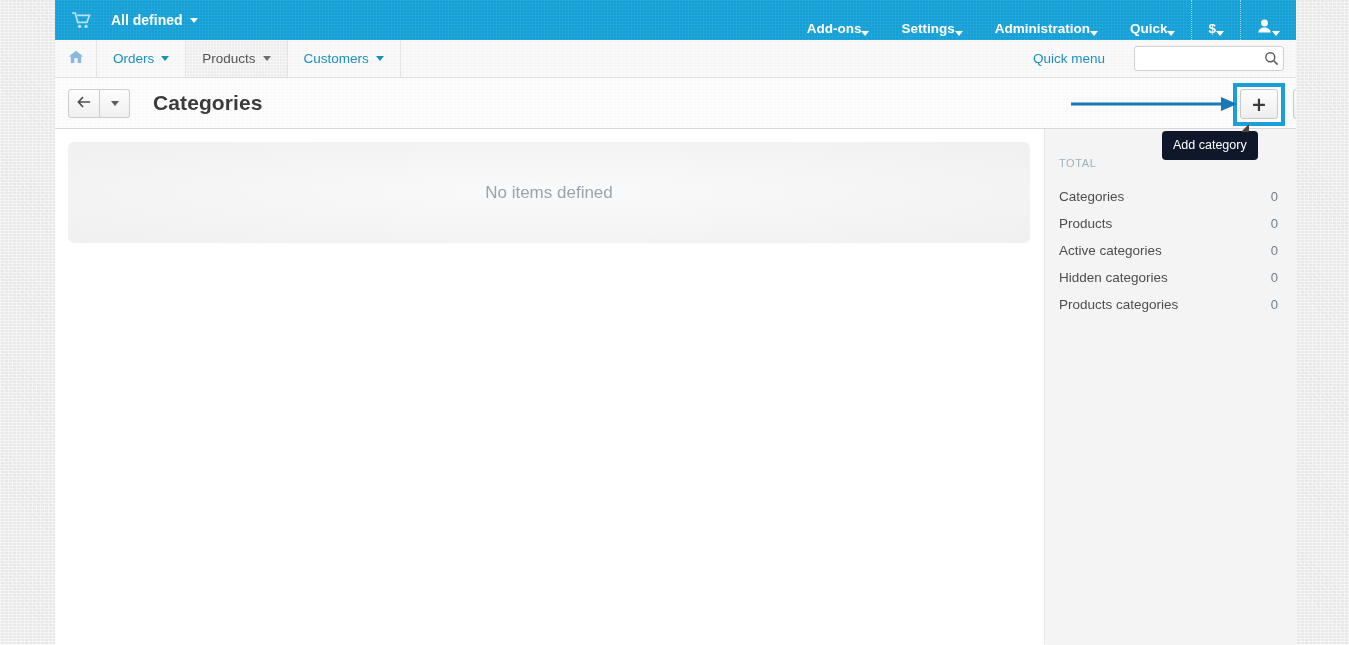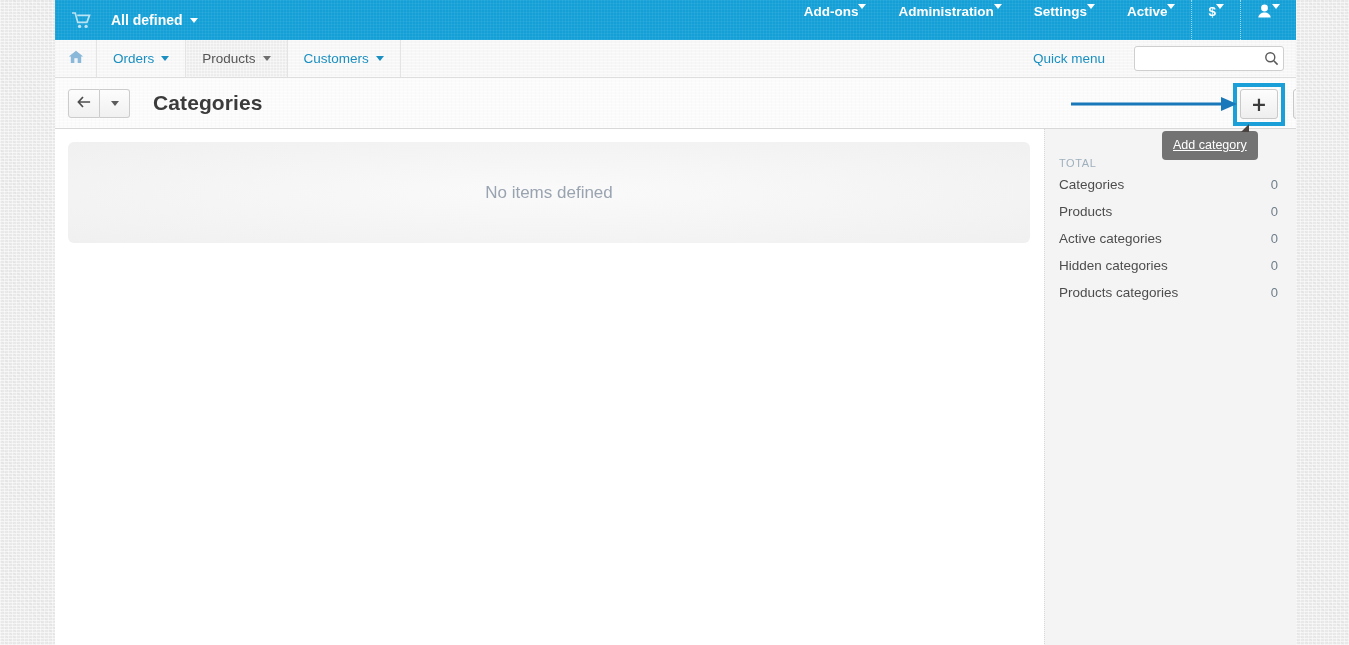--- a/index.html
+++ b/index.html
@@ -69,21 +69,21 @@
     white-space: nowrap;
   }
   .topbar-right {
     margin-left: auto;
     display: flex;
     align-items: center;
     height: 40px;
   }
   .tb-item {
     display: flex;
-    align-items: flex-start;
+    align-items: flex-end;
     gap: 0;
     font-size: 13.5px;
     font-weight: bold;
     color: #ffffff;
     padding: 0 16px;
     height: 32px;
     white-space: nowrap;
   }
   .tb-sep {
     width: 0;
@@ -289,28 +289,27 @@
     justify-content: center;
     gap: 6px;
     z-index: 38;
   }
 
   
   .tooltip {
     position: absolute;
     left: 1107px;
     top: 131px;
-    background: #737373;
+    background: #0f172a;
     color: #ffffff;
     font-size: 12.5px;
     padding: 7px 11px 8px;
     border-radius: 4px;
     white-space: nowrap;
     z-index: 45;
-    text-decoration: underline;
   }
   .tooltip::after {
     content: "";
     position: absolute;
     top: -7px;
     right: 9px;
     border-left: 8px solid transparent;
     border-right: 0px solid transparent;
     border-bottom: 8px solid #4b4341;
   }
@@ -343,21 +342,21 @@
   .side-col {
     flex: 1;
     background: #f4f4f4;
     border-left: 1px dotted #d9d9d9;
     padding: 28px 18px 0 14px;
   }
   .side-title {
     font-size: 11px;
     color: #9fb0bd;
     letter-spacing: .6px;
-    margin-bottom: 3px;
+    margin-bottom: 15px;
   }
   .stat-row {
     display: flex;
     justify-content: space-between;
     align-items: baseline;
     font-size: 13.5px;
     color: #4d4d4d;
     padding: 5px 0;
     margin-bottom: 2px;
   }
@@ -384,31 +383,31 @@
     </div>
 
     <div class="topbar-right">
 
       <div class="tb-item">
         <span>Add-ons</span>
         <span class="caret-w"></span>
       </div>
 
       <div class="tb-item">
+        <span>Settings</span>
+        <span class="caret-w"></span>
+      </div>
+
+      <div class="tb-item">
         <span>Administration</span>
         <span class="caret-w"></span>
       </div>
 
       <div class="tb-item">
-        <span>Settings</span>
-        <span class="caret-w"></span>
-      </div>
-
-      <div class="tb-item">
-        <span>Active</span>
+        <span>Quick</span>
         <span class="caret-w"></span>
       </div>
 
       <div class="tb-sep"></div>
 
       <div class="tb-item">
         <span>$</span>
         <span class="caret-w"></span>
       </div>
 

